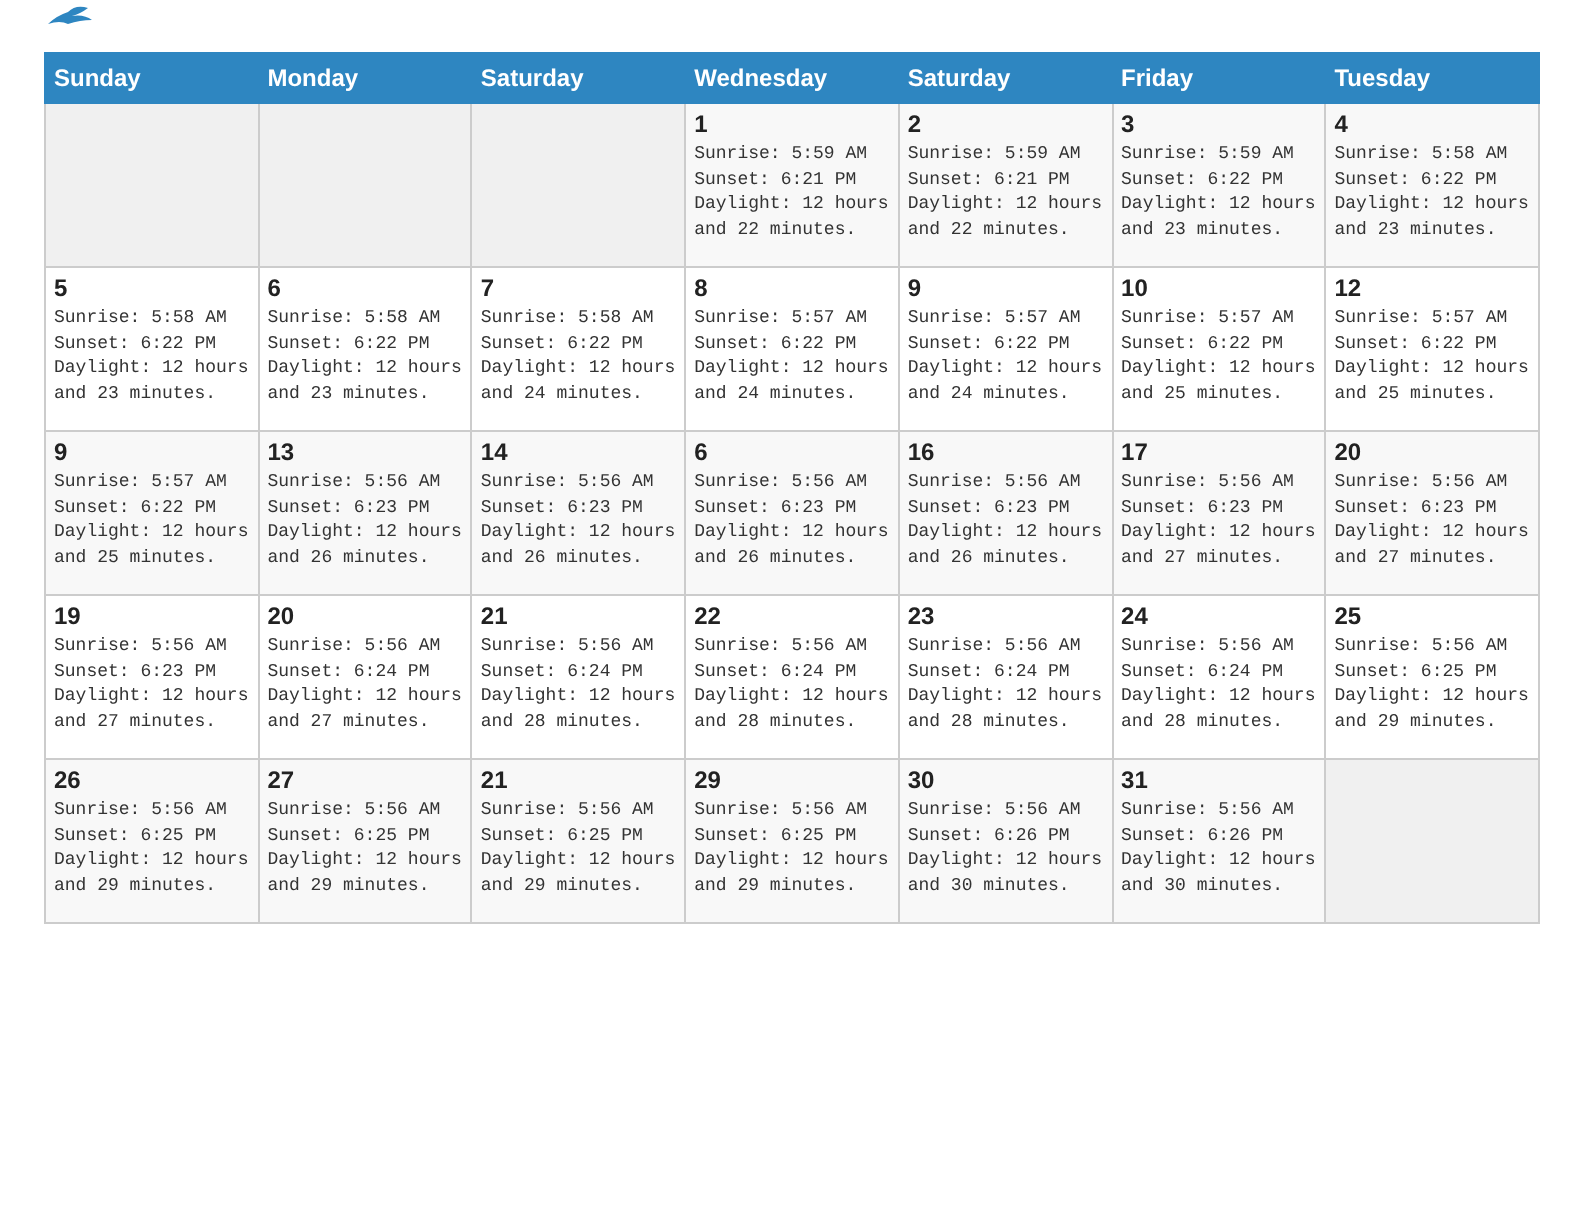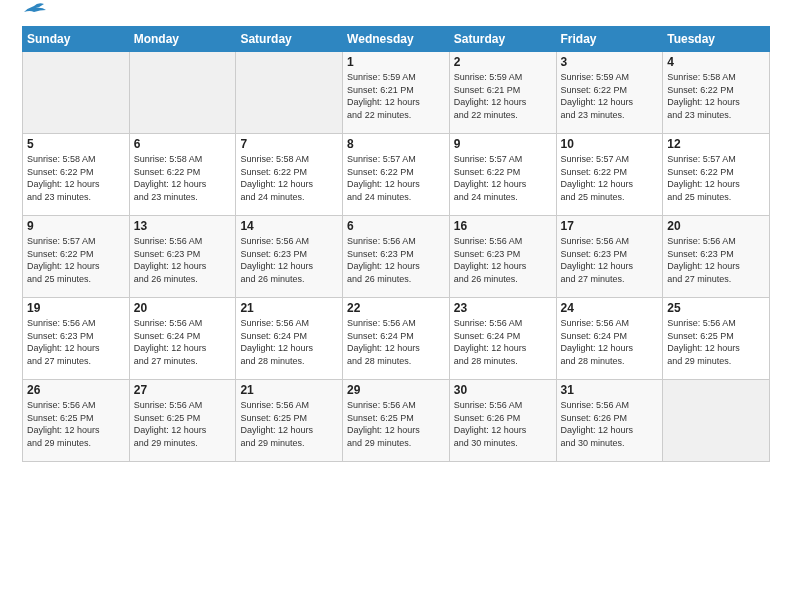--- a/index.html
+++ b/index.html
@@ -81,20 +81,21 @@
       font-size: 12px;
       font-weight: bold;
       color: #222;
       display: block;
       margin-bottom: 2px;
     }
     .day-info {
       font-size: 9px;
       color: #333;
       line-height: 1.4;
+      font-family: Liberation Mono, monospace;
     }
     .empty-cell {
       background: #f0f0f0 !important;
     }
   </style>
 </head>
 <body>
 <div class="page">
 
   <div class="header">

